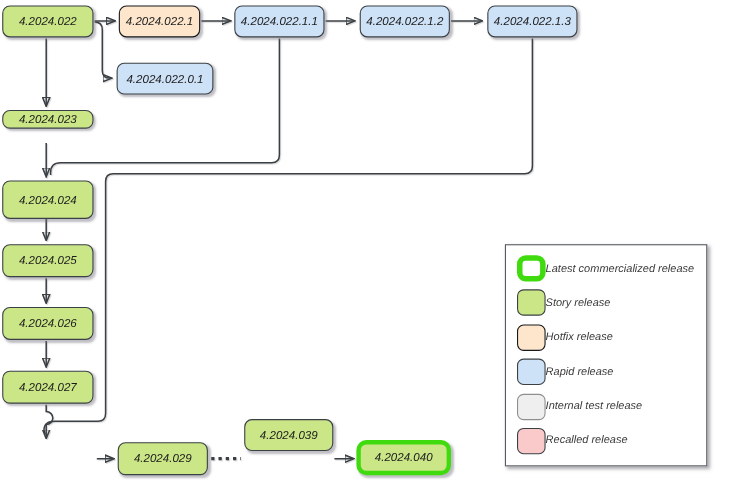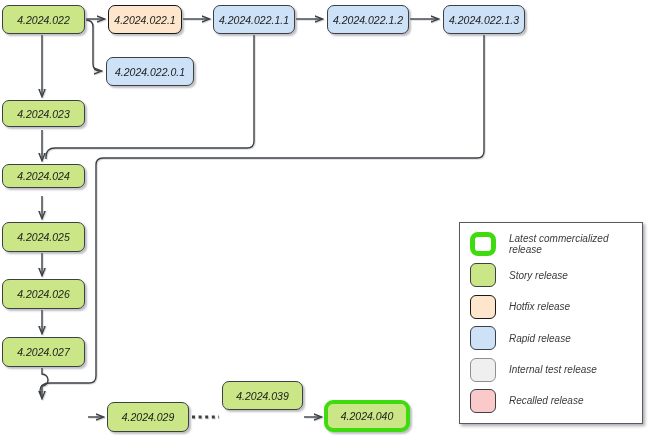--- a/index.html
+++ b/index.html
@@ -27,21 +27,21 @@
   #edges path{stroke:var(--line);stroke-width:1.4;fill:none;}
   #edges path.dotted{stroke-width:3;stroke-dasharray:3 3.6;}
   
   .legend{
     position:absolute;left:459px;top:222px;width:184px;height:202px;
     box-sizing:border-box;background:#ffffff;border:1px solid var(--legend_border);
     box-shadow:2px 2px 3px rgba(90,90,100,0.5);
     display:flex;flex-direction:column;justify-content:space-between;
     padding:9px 8px 10px 10px;
   }
-  .legend-row{display:flex;align-items:center;gap:13px;}
+  .legend-row{display:flex;align-items:center;}
   .swatch{
     box-sizing:border-box;width:26px;height:24px;border-radius:6px;
     border:1.5px solid var(--line);background:#ffffff;flex:0 0 auto;
   }
   .swatch.latest{border:5px solid var(--latest);border-radius:8px;background:#ffffff;}
   .swatch.story{background:var(--story);}
   .swatch.hotfix{background:var(--hotfix);border-color:#16181a;}
   .swatch.rapid{background:var(--rapid);}
   .swatch.internal{background:var(--internal);border-color:var(--internal_border);}
   .swatch.recalled{background:var(--recalled);}
@@ -75,22 +75,22 @@
     <path class="dotted" d="M 192,417 H 219"></path>
     <path d="M 304,417 H 321" marker-end="url(#arw)"></path>
   </svg>
 
   <div class="node story" style="left:2px;top:5px;width:83px;height:29px">4.2024.022</div>
   <div class="node hotfix" style="left:108px;top:5px;width:74px;height:29px">4.2024.022.1</div>
   <div class="node rapid" style="left:213px;top:5px;width:82px;height:29px">4.2024.022.1.1</div>
   <div class="node rapid" style="left:327px;top:5px;width:82px;height:29px">4.2024.022.1.2</div>
   <div class="node rapid" style="left:443px;top:5px;width:82px;height:29px">4.2024.022.1.3</div>
   <div class="node rapid" style="left:106px;top:57px;width:88px;height:29px">4.2024.022.0.1</div>
-  <div class="node story" style="left:2px;top:100px;width:83px;height:27px">4.2024.023</div>
-  <div class="node story" style="left:2px;top:164px;width:83px;height:24px">4.2024.024</div>
+  <div class="node story" style="left:2px;top:100px;width:83px;height:17px">4.2024.023</div>
+  <div class="node story" style="left:2px;top:164px;width:83px;height:35px">4.2024.024</div>
   <div class="node story" style="left:2px;top:222px;width:83px;height:30px">4.2024.025</div>
   <div class="node story" style="left:2px;top:279px;width:83px;height:30px">4.2024.026</div>
   <div class="node story" style="left:2px;top:337px;width:83px;height:30px">4.2024.027</div>
   <div class="node story" style="left:107px;top:402px;width:82px;height:30px">4.2024.029</div>
   <div class="node story" style="left:222px;top:381px;width:81px;height:29px">4.2024.039</div>
   <div class="node story latest" style="left:324px;top:400px;width:86px;height:32px">4.2024.040</div>
 
   <div class="legend">
     <div class="legend-row">
       <span class="swatch latest"></span>

